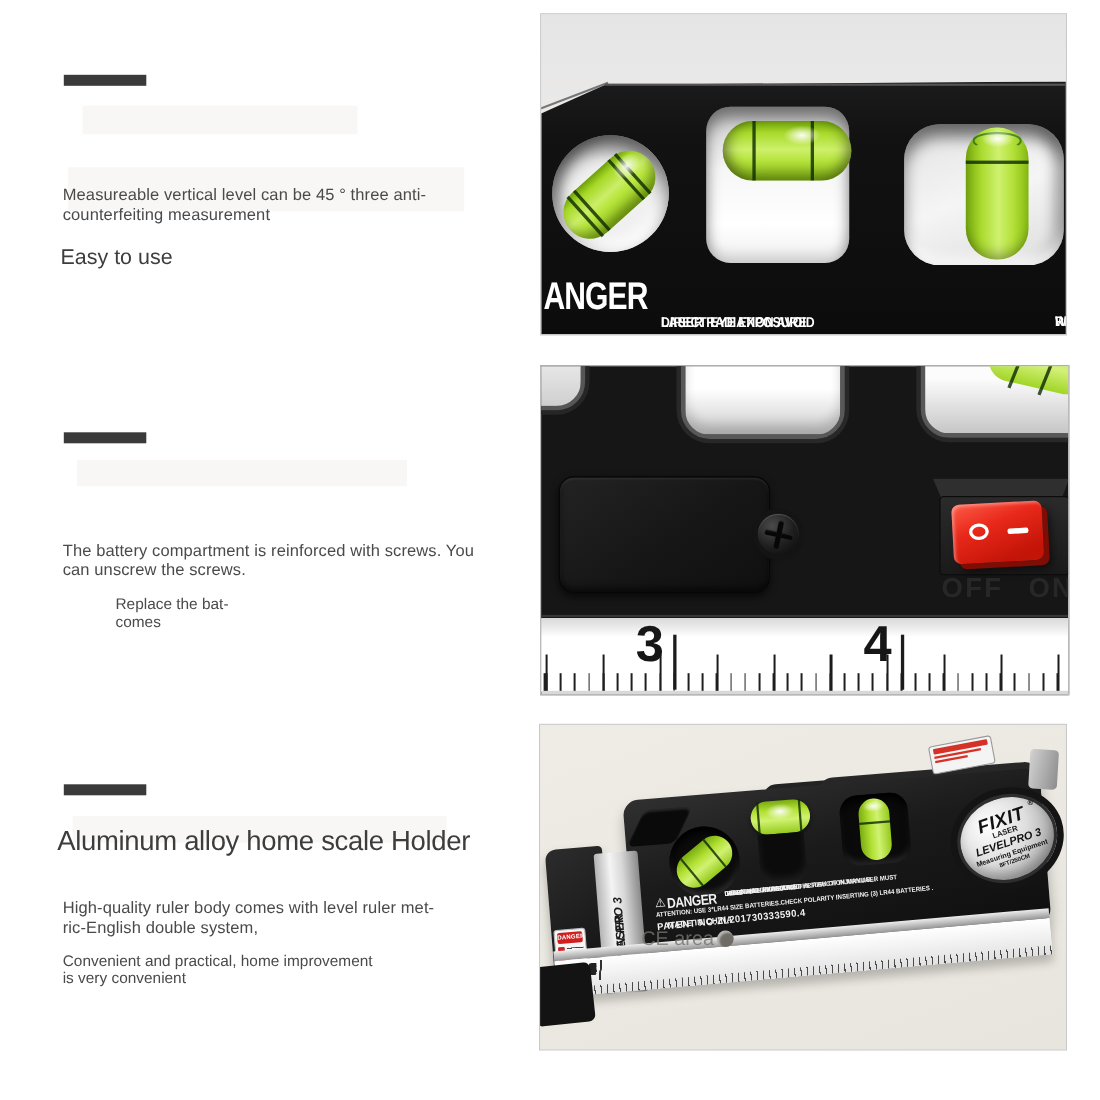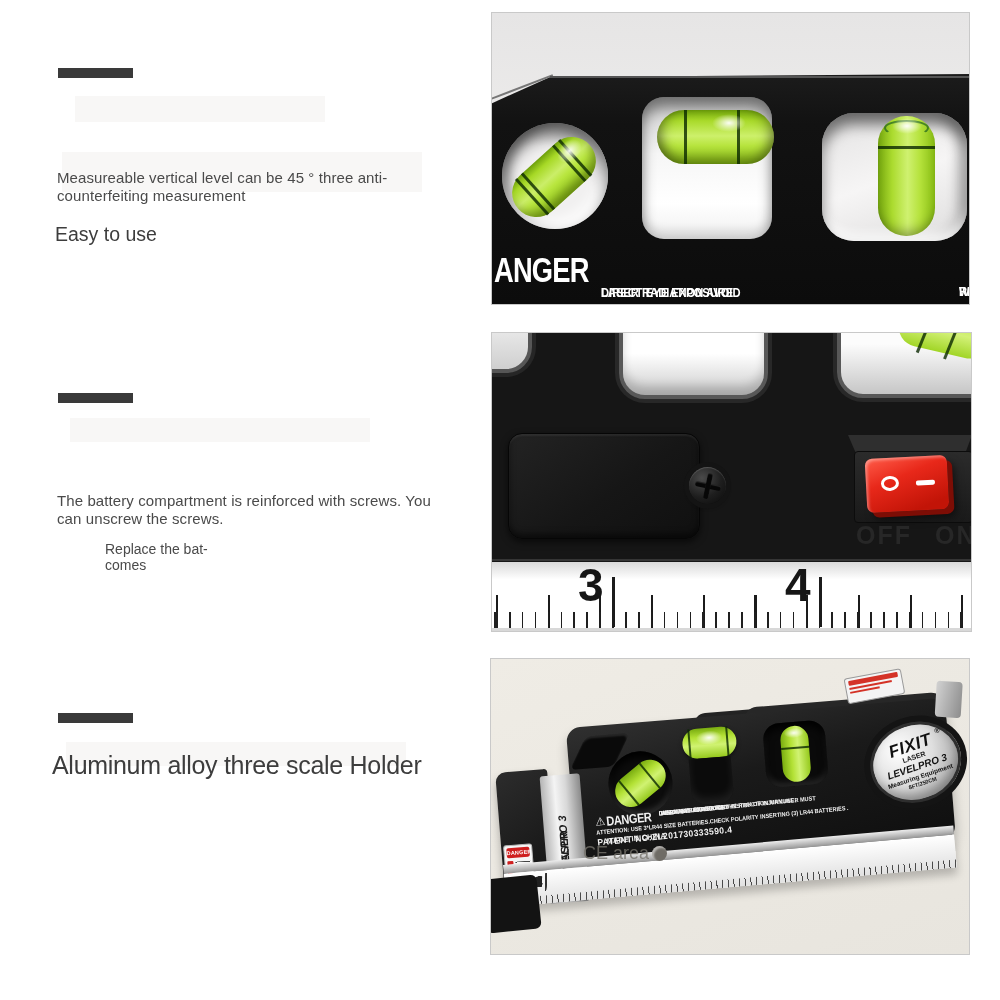--- a/index.html
+++ b/index.html
@@ -317,21 +317,29 @@
     <div class="i2-ruler">
       <span class="i2-inch inch3" style="position:absolute;"></span>
       <span class="i2-inch inch4" style="position:absolute;"></span>
       <span class="i2-num num3" style="position:absolute;">3</span>
       <span class="i2-num num4" style="position:absolute;">4</span>
     </div>
     <div class="i2-edge"></div>
   </figure>
 
   <div class="accent-bar bar3"></div>
-  <h2 class="heading h3">Aluminum alloy three scale Holder</h2>
+  <h2 class="heading h3">Aluminum alloy home scale Holder</h2>
+  <div class="body-lines b3">
+      <div>High-quality ruler body comes with level ruler met-</div>
+      <div>ric-English double system,</div>
+    </div>
+  <div class="note-lines n3">
+      <div>Convenient and practical, home improvement</div>
+      <div>is very convenient</div>
+    </div>
 
   <figure class="fig3">
     <div class="l3-body">
       <div class="l3-bump1"></div>
       <div class="l3-bump2"></div>
       <div class="l3-main"></div>
       <div class="l3-capL"></div>
       <div class="l3-sticker-d">
         <div class="sd-head">DANGER</div>
         <div class="sd-row">

